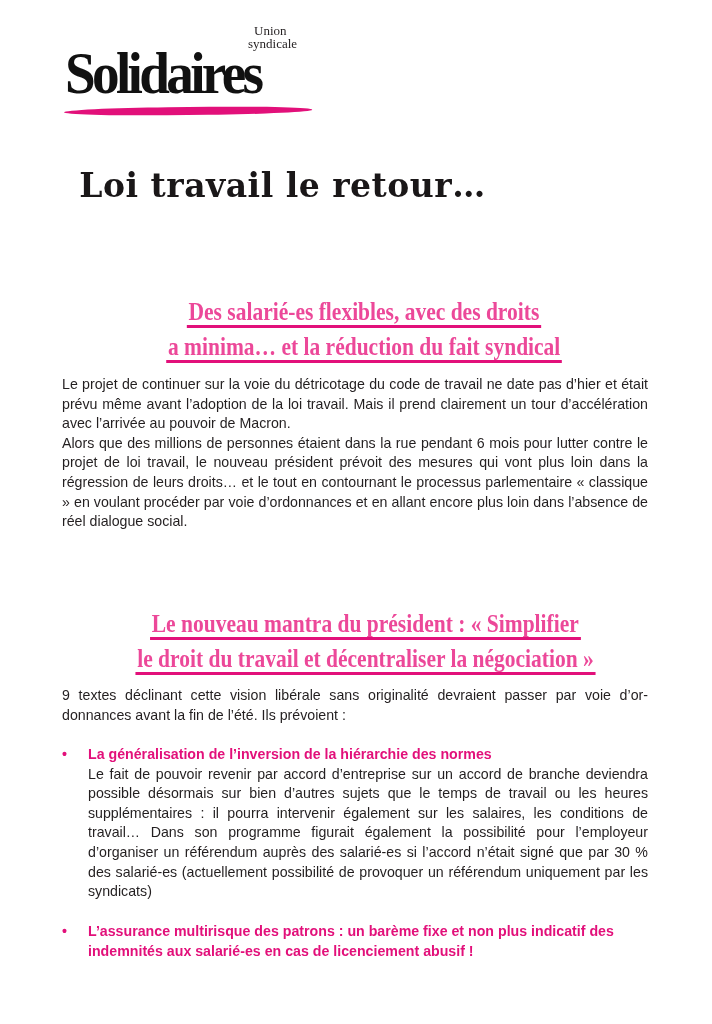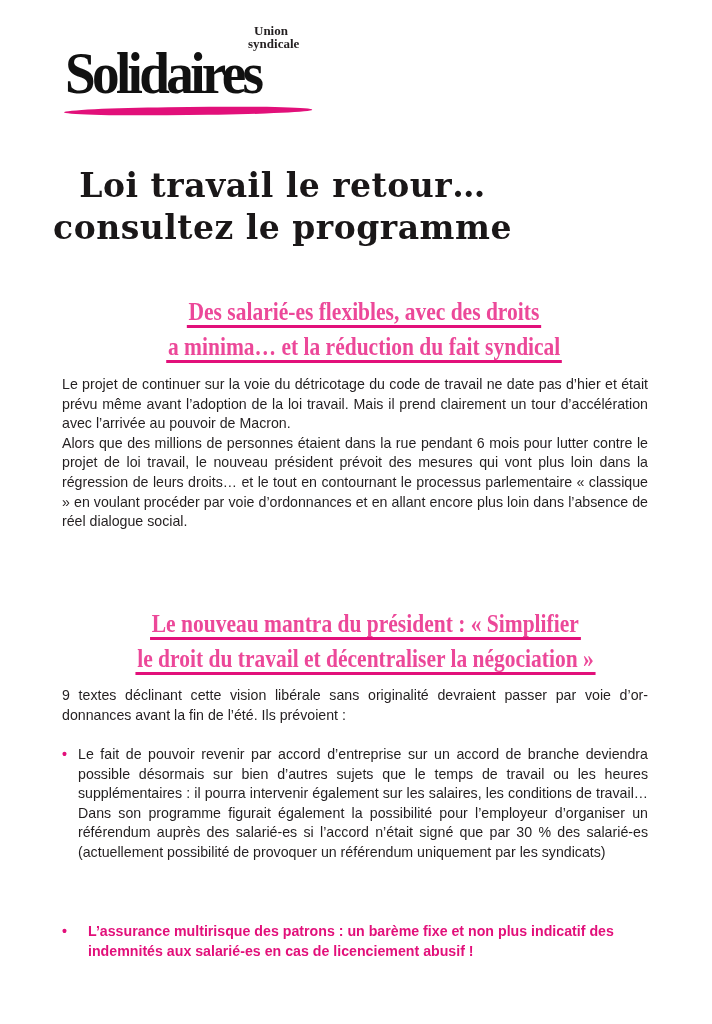--- a/index.html
+++ b/index.html
@@ -20,21 +20,21 @@
       left: 62px;
       top: 24px;
       width: 260px;
       height: 100px;
     }
     .logo-sub {
       position: absolute;
       left: 186px;
       top: 0;
       font-family: "Liberation Serif", serif;
-      font-weight: bold;
+      font-weight: normal;
       font-size: 13px;
       line-height: 13px;
       color: #231f20;
     }
     .logo-sub span { display: block; }
     .logo-sub .l1 { padding-left: 6px; }
     .logo-main {
       position: absolute;
       left: 3px;
       top: 18px;
@@ -119,39 +119,38 @@
       top: 0;
       color: #e2107a;
       font-weight: bold;
     }
     .bullet .b-title {
       margin-left: 26px;
       color: #e2107a;
       font-weight: bold;
     }
     .bullet .b-body {
-      margin-left: 16px;
+      margin-left: 26px;
       text-align: justify;
     }
   </style>
 </head>
 <body>
 
 <div class="logo">
   <div class="logo-sub">
     <span class="l1">Union</span>
     <span class="l2">syndicale</span>
   </div>
   <div class="logo-main">Solidaires</div>
   <div class="logo-swash"></div>
 </div>
 
 <h1 class="main-title" style="margin:0;">
   <span>Loi travail le retour…</span>
-  <span>consultez le programme</span>
 </h1>
 
 <h2 class="sec-head" style="top:296px;margin:0;">
   <span class="hl">Des salarié-es flexibles, avec des droits</span><br>
   <span class="hl">a minima… et la réduction du fait syndical</span>
 </h2>
 
 <div class="para" style="top:375px;">
   <p>Le projet de continuer sur la voie du détricotage du code de travail ne date pas d’hier et était prévu même avant l’adoption de la loi travail. Mais il prend clairement un tour d’accélération avec l’arrivée au pouvoir de Macron.</p>
   <p>Alors que des millions de personnes étaient dans la rue pendant 6 mois pour lutter contre le projet de loi travail, le nouveau président prévoit des mesures qui vont plus loin dans la régression de leurs droits… et le tout en contournant le processus parle­mentaire « classique » en voulant procéder par voie d’ordonnances et en allant encore plus loin dans l’absence de réel dialogue social.</p>
@@ -161,19 +160,20 @@
   <span class="hl">Le nouveau mantra du président : « Simplifier</span><br>
   <span class="hl">le droit du travail et décentraliser la négociation »</span>
 </h2>
 
 <div class="para" style="top:686px;">
   <p>9 textes déclinant cette vision libérale sans originalité devraient passer par voie d’or­donnances avant la fin de l’été. Ils prévoient :</p>
 </div>
 
 <div class="bullet" style="top:745px;">
   <span class="dot">•</span>
+  <div class="b-title">La généralisation de l’inversion de la hiérarchie des normes</div>
   <div class="b-body">Le fait de pouvoir revenir par accord d’entreprise sur un accord de branche de­viendra possible désormais sur bien d’autres sujets que le temps de travail ou les heures supplémentaires : il pourra intervenir également sur les salaires, les condi­tions de travail… Dans son programme figurait également la possibilité pour l’em­ployeur d’organiser un référendum auprès des salarié-es si l’accord n’était signé que par 30 % des salarié-es (actuellement possibilité de provoquer un référendum uniquement par les syndicats)</div>
 </div>
 
 <div class="bullet" style="top:922px;">
   <span class="dot">•</span>
   <div class="b-title">L’assurance multirisque des patrons : un barème fixe et non plus indicatif des indemnités aux salarié-es en cas de licenciement abusif !</div>
 </div>
 
 </body></html>

